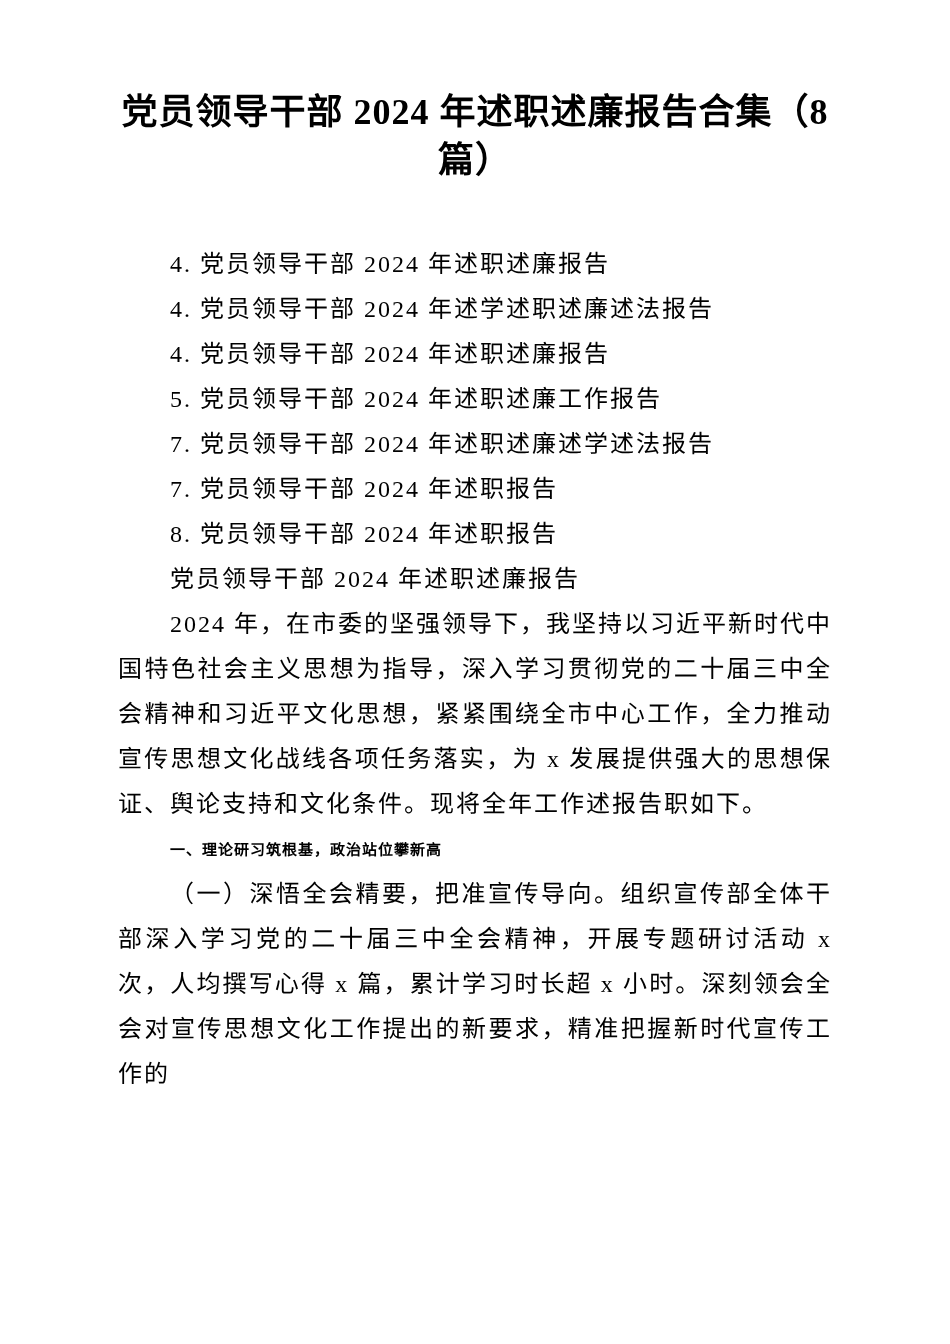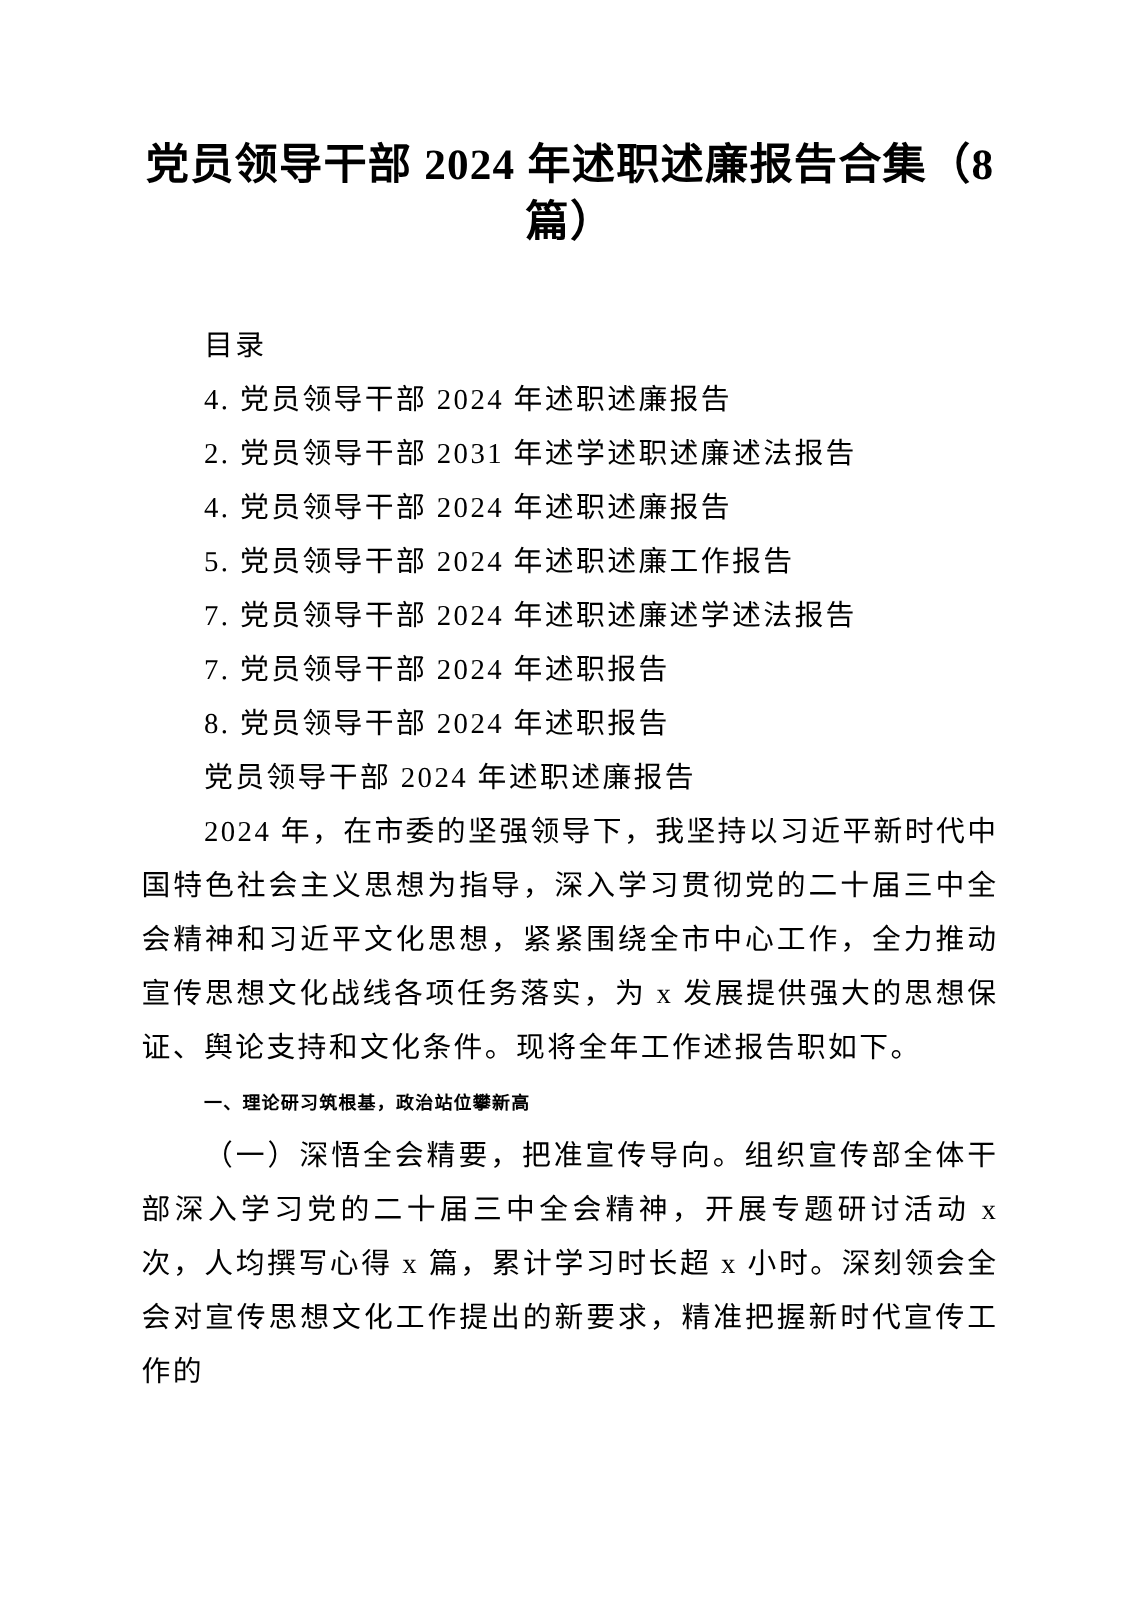--- a/index.html
+++ b/index.html
@@ -7,21 +7,21 @@
       padding: 0;
       background: #ffffff;
     }
     .page {
       position: relative;
       width: 950px;
       height: 1344px;
       margin: 0 auto;
       background: #ffffff;
       box-sizing: border-box;
-      padding: 113px 118px 0 118px;
+      padding: 88px 118px 0 118px;
       color: #000000;
       font-family: "Liberation Serif", "DejaVu Serif", serif;
       overflow: hidden;
     }
     .doc-title {
       margin: 0 0 58px 0;
       font-size: 36px;
       line-height: 48px;
       font-weight: 700;
       text-align: center;
@@ -58,23 +58,22 @@
 <body>
 
 <div class="page">
 
   <h1 class="doc-title">
     <span class="title-line">党员领导干部 2024 年述职述廉报告合集（8</span>
     <span class="title-line">篇）</span>
   </h1>
 
   <div class="toc">
-    <p class="toc-line">目录</p>
     <p class="toc-line">4. 党员领导干部 2024 年述职述廉报告</p>
-    <p class="toc-line">2. 党员领导干部 2031 年述学述职述廉述法报告</p>
+    <p class="toc-line">4. 党员领导干部 2024 年述学述职述廉述法报告</p>
     <p class="toc-line">4. 党员领导干部 2024 年述职述廉报告</p>
     <p class="toc-line">5. 党员领导干部 2024 年述职述廉工作报告</p>
     <p class="toc-line">7. 党员领导干部 2024 年述职述廉述学述法报告</p>
     <p class="toc-line">7. 党员领导干部 2024 年述职报告</p>
     <p class="toc-line">8. 党员领导干部 2024 年述职报告</p>
   </div>
 
   <div class="doc-body">
     <p class="sec-title-line">党员领导干部 2024 年述职述廉报告</p>
     <p class="body-par">2024 年，在市委的坚强领导下，我坚持以习近平新时代中国特色社会主义思想为指导，深入学习贯彻党的二十届三中全会精神和习近平文化思想，紧紧围绕全市中心工作，全力推动宣传思想文化战线各项任务落实，为 x 发展提供强大的思想保证、舆论支持和文化条件。现将全年工作述报告职如下。</p>

